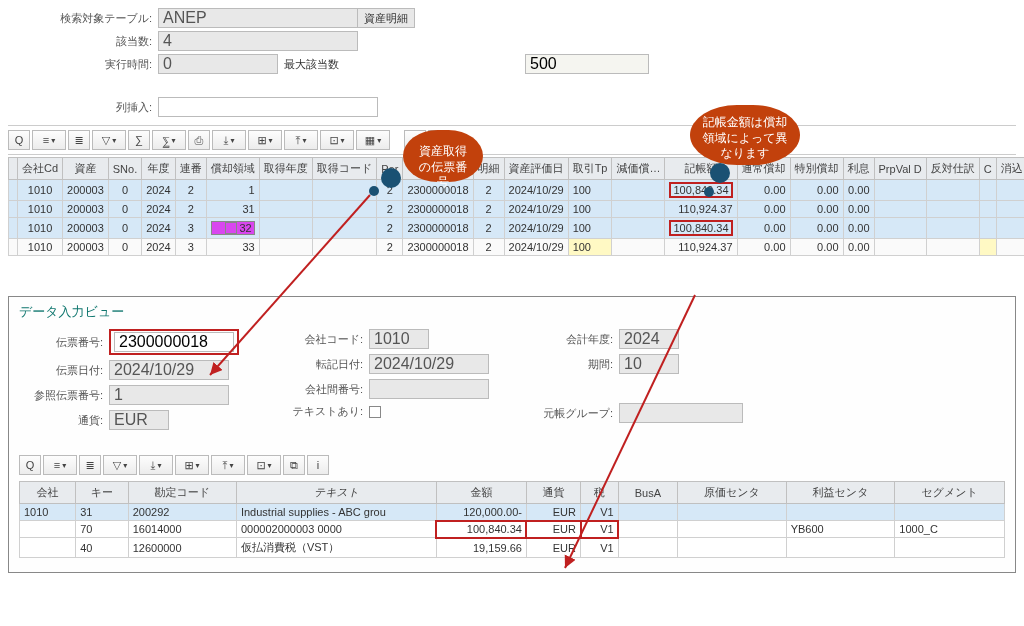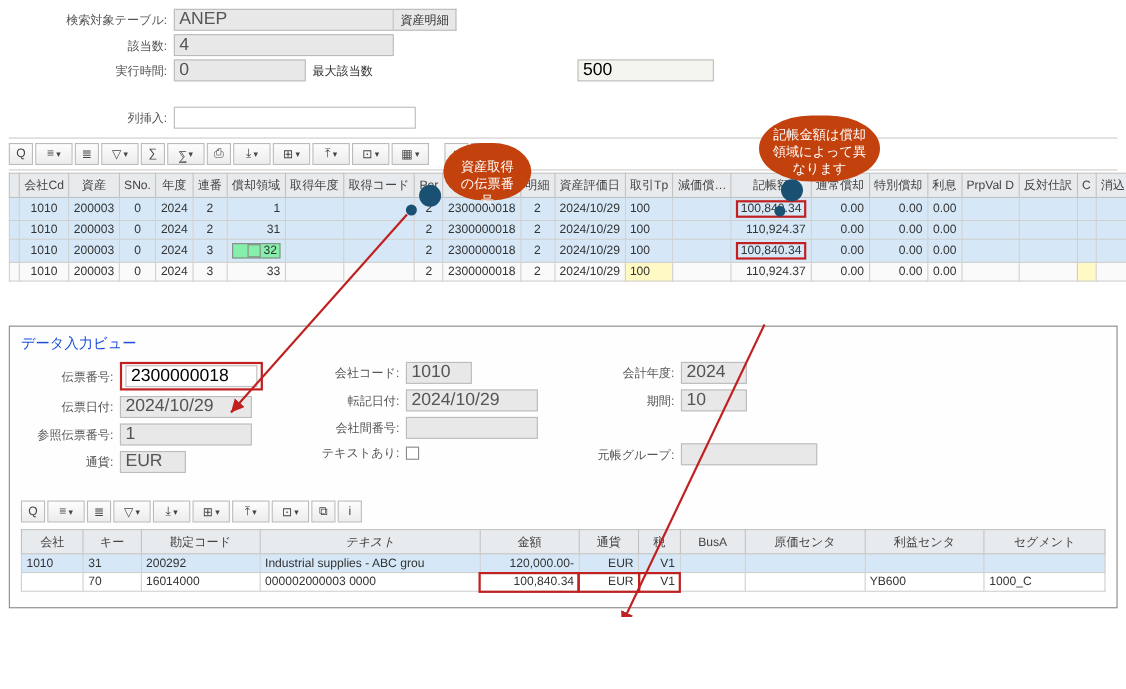--- a/index.html
+++ b/index.html
@@ -66,29 +66,29 @@
     padding: 2px 4px;
     text-align: right;
     background: #fafafa;
     white-space: nowrap;
   }
   .grid td.l { text-align:left; }
   .grid td.c { text-align:center; }
   .grid tr.sel td { background: #d6e8f7; }
   .grid td.hl { background: #fff9c4; }
   .boxamt { border:2px solid #c02020; display:inline-block; padding:0 2px; }
-  .editcell { display:flex; align-items:center; justify-content:flex-end; gap:2px; border:1px solid #888; background:#86efac; padding:0 2px; }
+  .editcell { display:flex; align-items:center; justify-content:flex-end; gap:2px; border:1px solid #888; background:#d946ef; padding:0 2px; }
   .editicon { width:12px;height:12px;border:1px solid #888;display:inline-block; }
   .panel2 {
     margin-top: 40px;
     border: 1px solid #888;
     padding: 6px 10px 14px;
     background: #fefefe;
   }
-  .panel2 h4 { margin:0 0 8px 0; font-weight:normal; font-size:13px; color:#1d4ed8; }
+  .panel2 h4 { margin:0 0 8px 0; font-weight:normal; font-size:13px; color:#0f766e; }
   .panel2 .cols { display:flex; gap:40px; }
   .panel2 .col { display:flex; flex-direction:column; gap:2px; }
   .panel2 .form-label { width:90px; }
   .redbox { border:2px solid #c02020; padding:1px 3px; }
   .grid2 td { background:#fff;text-align:right; }
   .grid2 tr.sel td { background:#d6e8f7; }
   .grid2 th { background:#e8ebee; }
   .callout {
     position:absolute; background:#c2410c; color:#fff;
     border-radius:50%; padding:14px 12px; text-align:center;
@@ -393,20 +393,33 @@
           <td class="l">16014000</td>
           <td class="l">000002000003 0000</td>
           <td style="outline: rgb(192, 32, 32) solid 2px; outline-offset: -1px;">100,840.34</td>
           <td style="outline: rgb(192, 32, 32) solid 2px; outline-offset: -1px;">EUR</td>
           <td style="outline: rgb(192, 32, 32) solid 2px; outline-offset: -1px;">V1</td>
           <td class="l"></td>
           <td class="l"></td>
           <td class="l">YB600</td>
           <td class="l">1000_C</td>
         </tr>
+        <tr>
+          <td class="l"></td>
+          <td class="l">40</td>
+          <td class="l">12600000</td>
+          <td class="l">仮払消費税（VST）</td>
+          <td>19,159.66</td>
+          <td>EUR</td>
+          <td>V1</td>
+          <td class="l"></td>
+          <td class="l"></td>
+          <td class="l"></td>
+          <td class="l"></td>
+        </tr>
       </tbody>
     </table>
 </div>
 
 <div id="co1" class="callout">
   <span>資産取得の伝票番号</span>
 </div>
 <div id="co2" class="callout">
   <span>記帳金額は償却領域によって異なります</span>
 </div>

